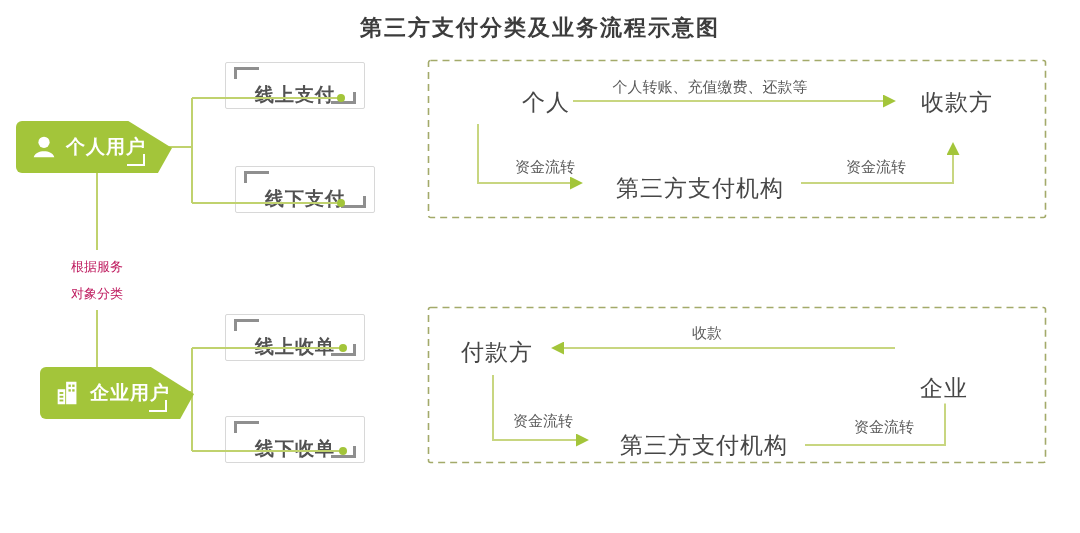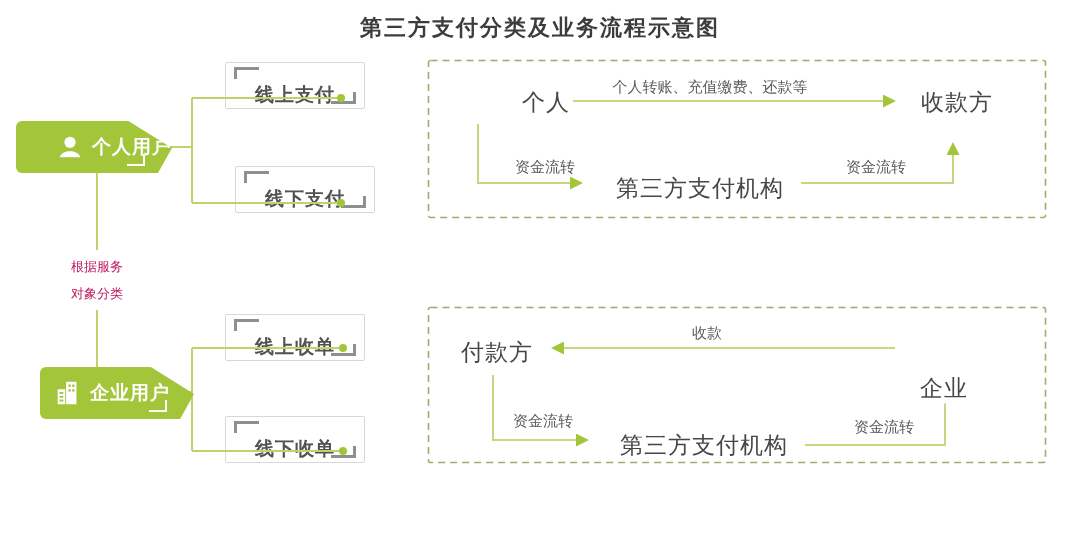--- a/index.html
+++ b/index.html
@@ -11,21 +11,21 @@
     position:absolute; top:13px; left:0; width:100%; text-align:center;
     font-size:22px; font-weight:bold; color:#3c3c3c; letter-spacing:2px; z-index:3;
   }
   
   .tag {
     position:absolute; display:flex; align-items:center; gap:7px; padding-left:13px;
     background:#a3c53a; color:#fff; font-weight:bold; font-size:19px; letter-spacing:1px;
     clip-path:polygon(0 0,72% 0,100% 52%,91% 100%,0 100%); border-radius:6px; z-index:3;
     box-sizing:border-box;
   }
-  #tag-personal   { left:16px; top:121px; width:156px; height:52px;justify-content:flex-end; }
+  #tag-personal   { left:16px; top:121px; width:156px; height:52px; }
   #tag-enterprise { left:16px; top:367px; width:154px; height:52px;margin-left:24px; }
   .tag .white-bracket {
     position:absolute; right:27px; bottom:7px; width:16px; height:10px;
     border-right:2px solid #fff; border-bottom:2px solid #fff;
   }
   .tag svg { width:30px; height:30px; flex:0 0 auto; }
   
   .criterion {
     position:absolute; left:37px; top:250px; width:120px; background:#fff; z-index:3;
     text-align:center; font-size:13px; color:#be185d; line-height:27px; padding:3px 0;

